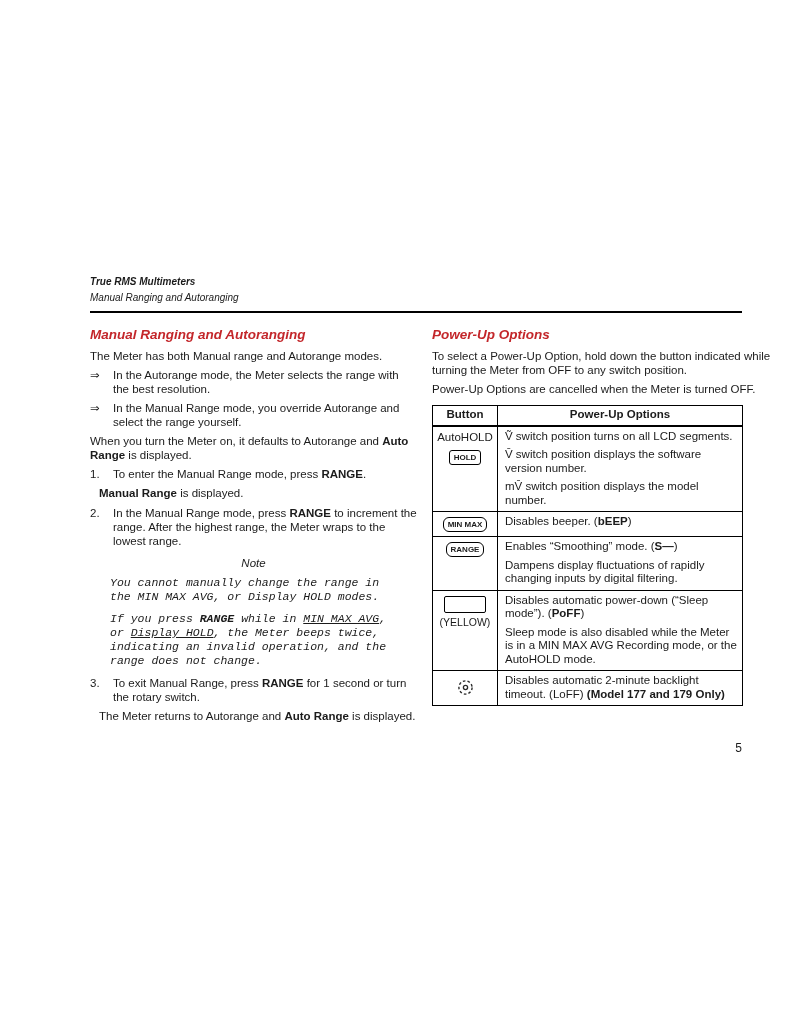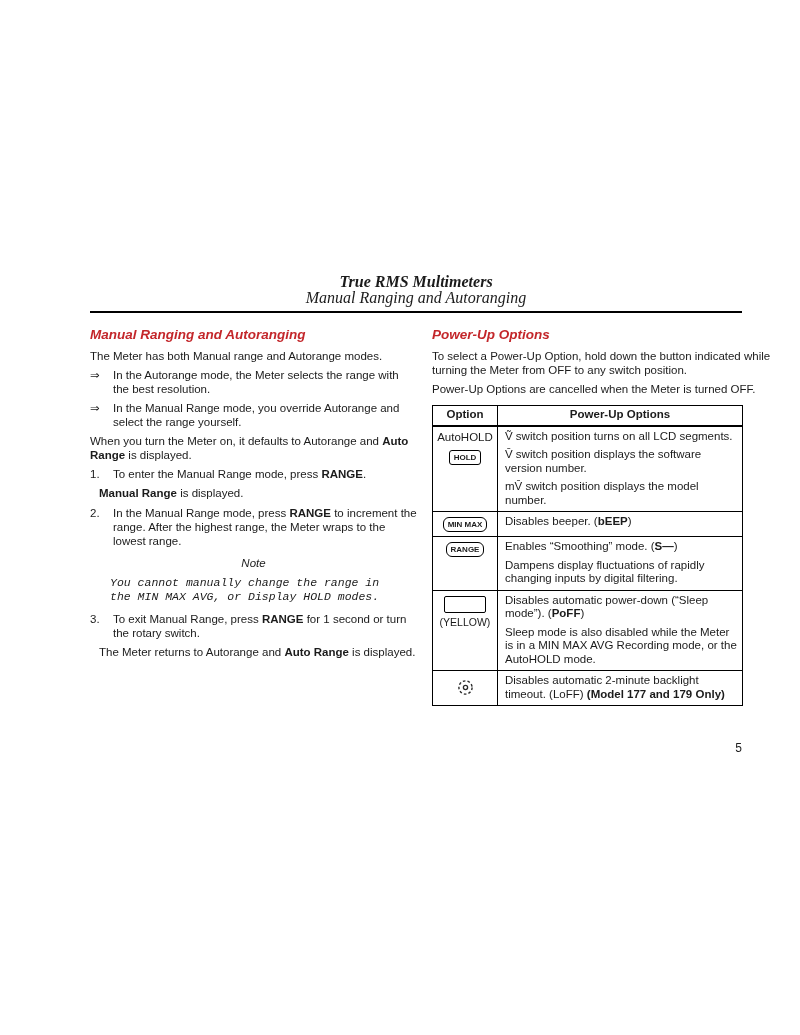--- a/index.html
+++ b/index.html
@@ -6,22 +6,22 @@
   body{
     width:800px;height:1035px;background:#ffffff;position:relative;
     font-family:"Liberation Sans", sans-serif;color:#1b1b1b;overflow:hidden;
     -webkit-font-smoothing:antialiased;
   }
   .b{font-weight:bold;}
   .u{text-decoration:underline;}
 
   
   .doc-header{
-    position:absolute;top:274px;left:90px;width:652px;text-align:center;
-    font-size:16px;line-height:16px;font-style:italic;font-family:Liberation Serif, serif;
+    position:absolute;top:274px;left:90px;width:652px;text-align:left;
+    font-size:10px;line-height:16px;font-style:italic;
   }
   .doc-header .title{font-weight:bold;}
   .header-rule{
     position:absolute;top:311px;left:90px;width:652px;height:2px;background:#000;
   }
 
   
   .col{position:absolute;top:327px;font-size:11.5px;line-height:14px;}
   .col-left{left:90px;width:327px;}
   .col-right{left:432px;width:341px;}
@@ -100,38 +100,39 @@
         <span class="marker">1.</span>
         <span class="litext"><span>To enter the Manual Range mode, press </span><span class="b">RANGE</span><span>.</span></span>
       </div>
       <p class="para sub"><span class="b">Manual Range</span><span> is displayed.</span></p>
       <div class="li">
         <span class="marker">2.</span>
         <span class="litext"><span>In the Manual Range mode, press </span><span class="b">RANGE</span><span> to increment the range. After the highest range, the Meter wraps to the lowest range.</span></span>
       </div>
       <p class="note-title"><span>Note</span></p>
       <p class="note-para"><span>You cannot manually change the range in the MIN MAX AVG, or Display HOLD modes.</span></p>
+      <p class="note-para"><span>If you press </span><span class="b">RANGE</span><span> while in </span><span class="u">MIN MAX AVG</span><span>, or </span><span class="u">Display HOLD</span><span>, the Meter beeps twice, indicating an invalid operation, and the range does not change.</span></p>
       <div class="li">
         <span class="marker">3.</span>
         <span class="litext"><span>To exit Manual Range, press </span><span class="b">RANGE</span><span> for 1 second or turn the rotary switch.</span></span>
       </div>
       <p class="para sub"><span>The Meter returns to Autorange and </span><span class="b">Auto Range</span><span> is displayed.</span></p>
     </div>
 </div>
 
 <div class="col col-right">
   <p class="section-heading">Power-Up Options</p>
   <div>
       <p class="para"><span>To select a Power-Up Option, hold down the button indicated while turning the Meter from OFF to any switch position.</span></p>
       <p class="para"><span>Power-Up Options are cancelled when the Meter is turned OFF.</span></p>
     </div>
   <table class="powerup-table">
     <thead>
       <tr>
-        <th>Option</th>
+        <th>Button</th>
         <th>Power-Up Options</th>
       </tr>
     </thead>
     <tbody>
         <tr>
           <td class="btncell">
             <div class="btn-label">AutoHOLD</div>
             <div><span class="keycap">HOLD</span></div>
           </td>
           <td class="optcell">

